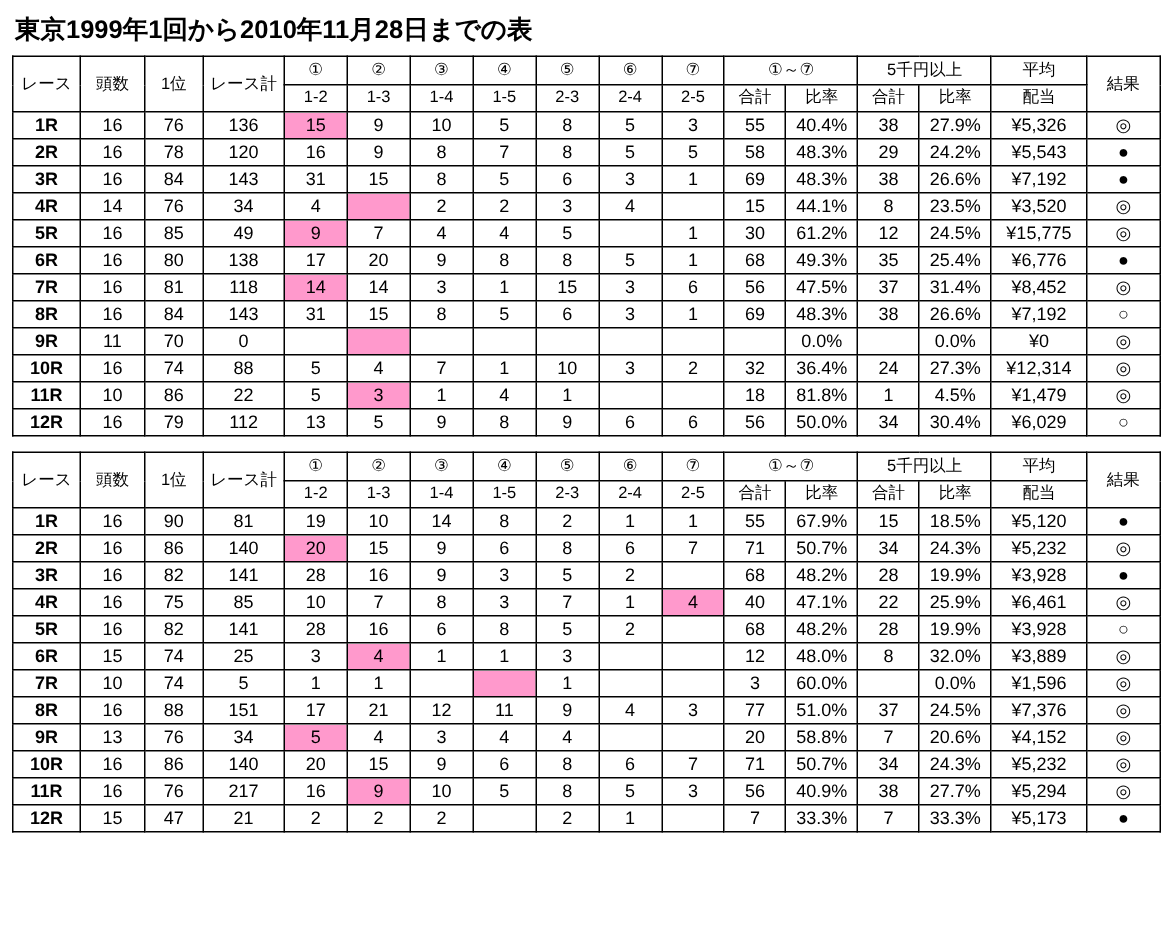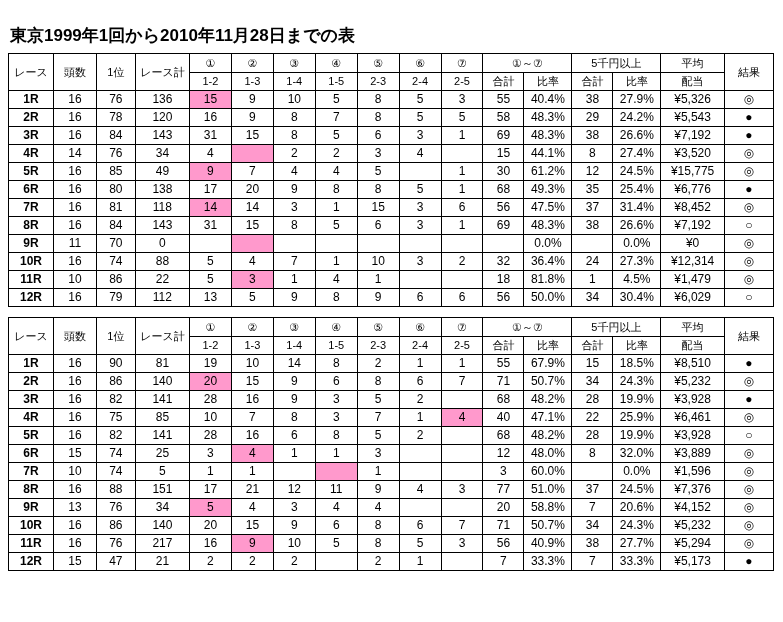--- a/index.html
+++ b/index.html
@@ -10,21 +10,20 @@
   body {
     width: 783px;
     height: 622px;
     font-family: "Liberation Sans", sans-serif;
     color: #000000;
     overflow: hidden;
   }
   .page {
     padding: 6px 8px 0 8px;
     box-sizing: border-box;
-    margin-top: 16px;
   }
   .section {
     margin-bottom: 10px;
   }
   .section-title {
     font-size: 17px;
     font-weight: bold;
     letter-spacing: 0px;
     margin: 2px 0 6px 2px;
     white-space: nowrap;
@@ -212,21 +211,21 @@
             <td class="num">4</td>
             <td class="num pink"></td>
             <td class="num">2</td>
             <td class="num">2</td>
             <td class="num">3</td>
             <td class="num">4</td>
             <td class="num"></td>
             <td class="num">15</td>
             <td class="num">44.1%</td>
             <td class="num">8</td>
-            <td class="num">27.4%</td>
+            <td class="num">23.5%</td>
             <td class="num">¥3,520</td>
             <td class="result">◎</td>
           </tr>
           <tr>
             <td class="lbl">5R</td>
             <td class="num">16</td>
             <td class="num">85</td>
             <td class="num">49</td>
             <td class="num pink">9</td>
             <td class="num">7</td>
@@ -443,21 +442,21 @@
             <td class="num">10</td>
             <td class="num">14</td>
             <td class="num">8</td>
             <td class="num">2</td>
             <td class="num">1</td>
             <td class="num">1</td>
             <td class="num">55</td>
             <td class="num">67.9%</td>
             <td class="num">15</td>
             <td class="num">18.5%</td>
-            <td class="num">¥8,510</td>
+            <td class="num">¥5,120</td>
             <td class="result">●</td>
           </tr>
           <tr>
             <td class="lbl">2R</td>
             <td class="num">16</td>
             <td class="num">86</td>
             <td class="num">140</td>
             <td class="num pink">20</td>
             <td class="num">15</td>
             <td class="num">9</td>

